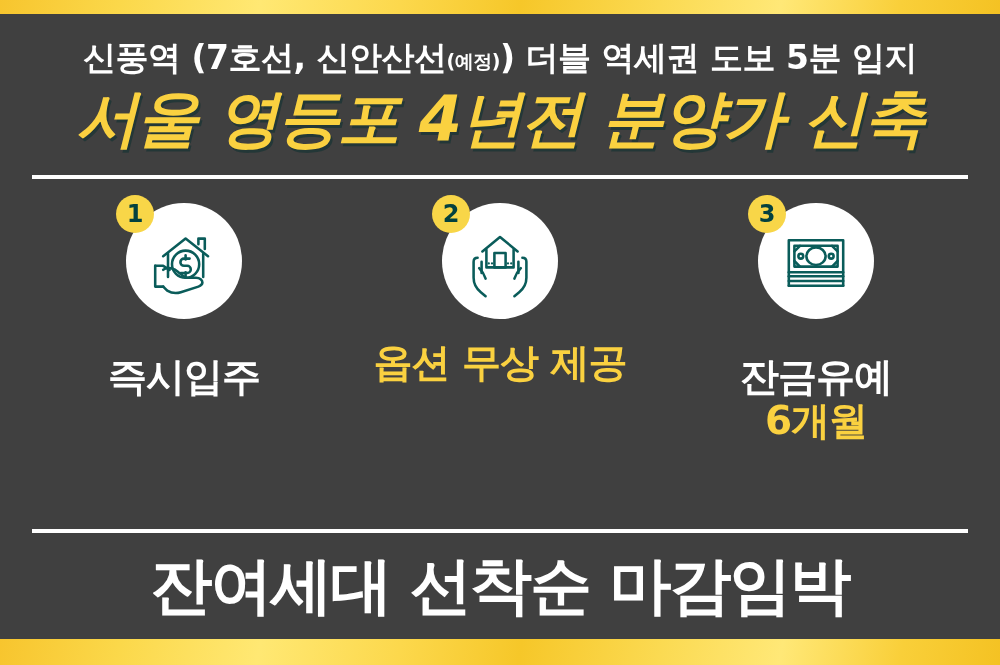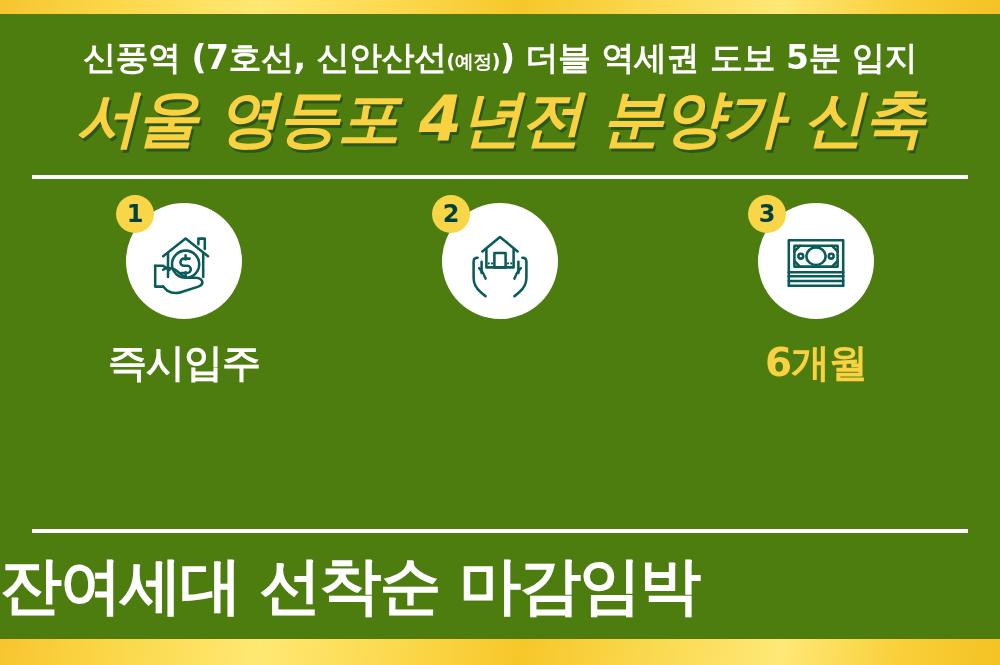--- a/index.html
+++ b/index.html
@@ -39,21 +39,21 @@
         #f4c223 100%);
   }
   .gold-bar-top    { height: 14px; }
   .gold-bar-bottom { height: 26px; }
 
   .stage {
     position: relative;
     flex: 1 1 auto;
     display: flex;
     flex-direction: column;
-    background: #4d7c0f;
+    background: #404040;
   }
 
   
   .header {
     flex: 0 0 auto;
     padding-top: 26px;
     text-align: center;
   }
   .subtitle {
     color: #ffffff;
@@ -140,34 +140,36 @@
     text-align: center;
     line-height: 1.12;
     white-space: nowrap;
   }
   .label-top {
     display: block;
     color: #ffffff;
     font-size: 39px;
     font-weight: 800;
     letter-spacing: -1px;
+    margin-top: 14px;
   }
   .label-bottom {
     display: block;
     color: #fad140;
     font-size: 39px;
     font-weight: 800;
     letter-spacing: -1px;
   }
 
   
   .footer {
     flex: 0 0 auto;
     display: flex;
     align-items: center;
+    justify-content: center;
     height: 106px;
   }
   .footer-text {
     color: #ffffff;
     font-size: 62px;
     font-weight: 800;
     letter-spacing: -2px;
     white-space: nowrap;
     line-height: 1;
   }
@@ -242,20 +244,21 @@
 
                 <path d="M78 46 c3 0 5 2 5 5 v20 c0 8 -4 14 -9 18 l-6 5"></path>
                 <path d="M73 51 v14"></path>
                 <path d="M68 72 c2 -6 5 -10 8 -13"></path>
               </svg>
             </span>
           </div>
           <div class="badge">2</div>
         </div>
         <div class="feature-label">
+          <span class="label-bottom">옵션 무상 제공</span>
         </div>
       </div>
 
       <div class="feature">
         <div class="icon-wrap">
           <div class="icon-circle">
             <span>
               <svg width="80" height="80" viewBox="0 0 100 100" fill="none" stroke="#0a5c5a" stroke-width="3.2" stroke-linecap="round" stroke-linejoin="round">
 
                 <rect x="16" y="24" width="68" height="40"></rect>
@@ -272,20 +275,21 @@
                 <line x1="16" y1="75" x2="84" y2="75"></line>
                 <line x1="16" y1="81" x2="84" y2="81"></line>
                 <polyline points="16,64 16,81"></polyline>
                 <polyline points="84,64 84,81"></polyline>
               </svg>
             </span>
           </div>
           <div class="badge">3</div>
         </div>
         <div class="feature-label">
+          <span class="label-top">잔금유예</span>
           <span class="label-bottom">6개월</span>
         </div>
       </div>
 
     </div>
 
     <div class="divider divider-bottom"></div>
 
     <div class="footer">
       <div class="footer-text">잔여세대 선착순 마감임박</div>

